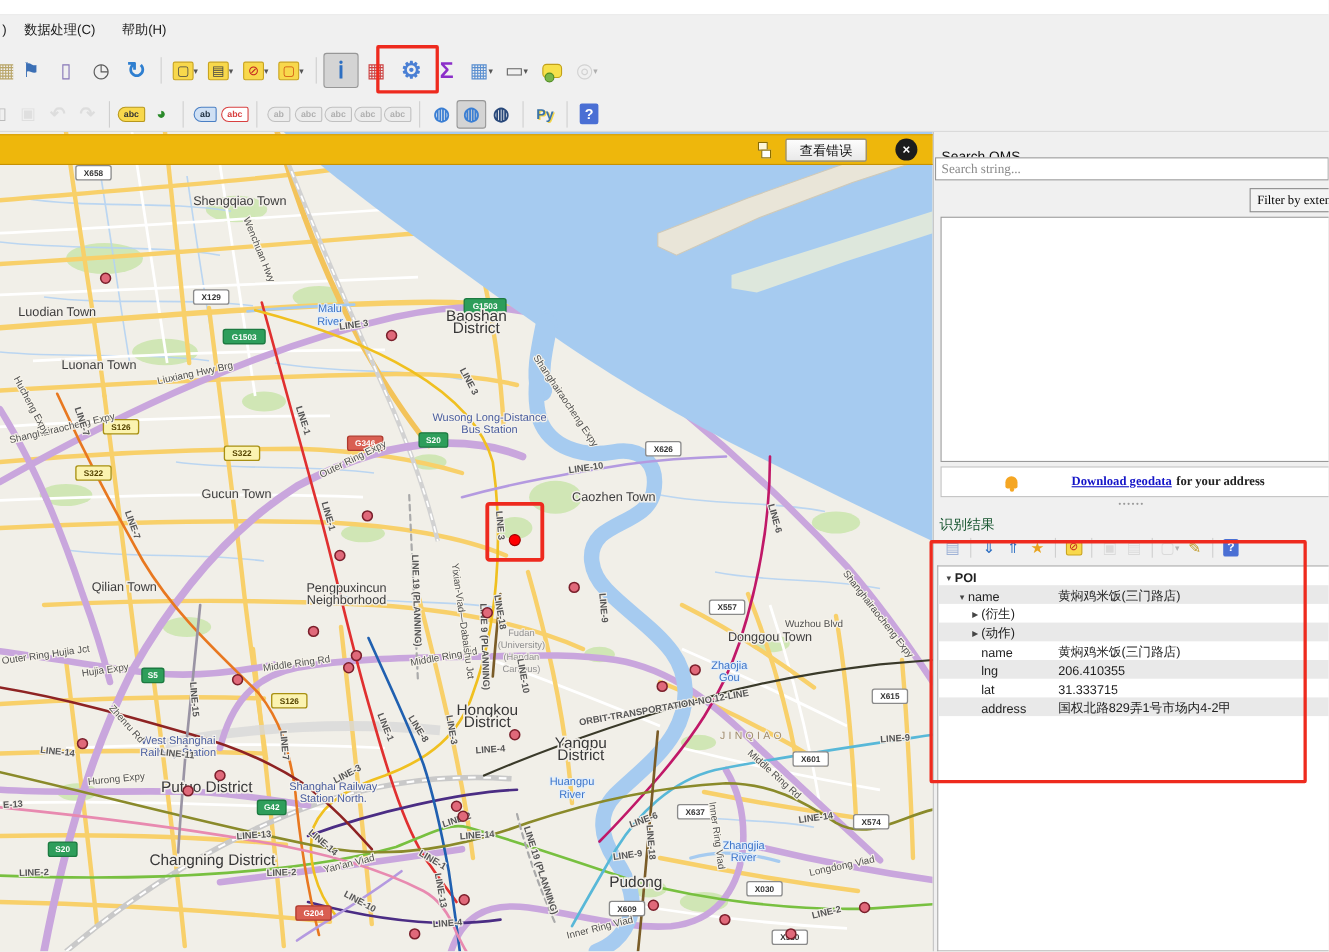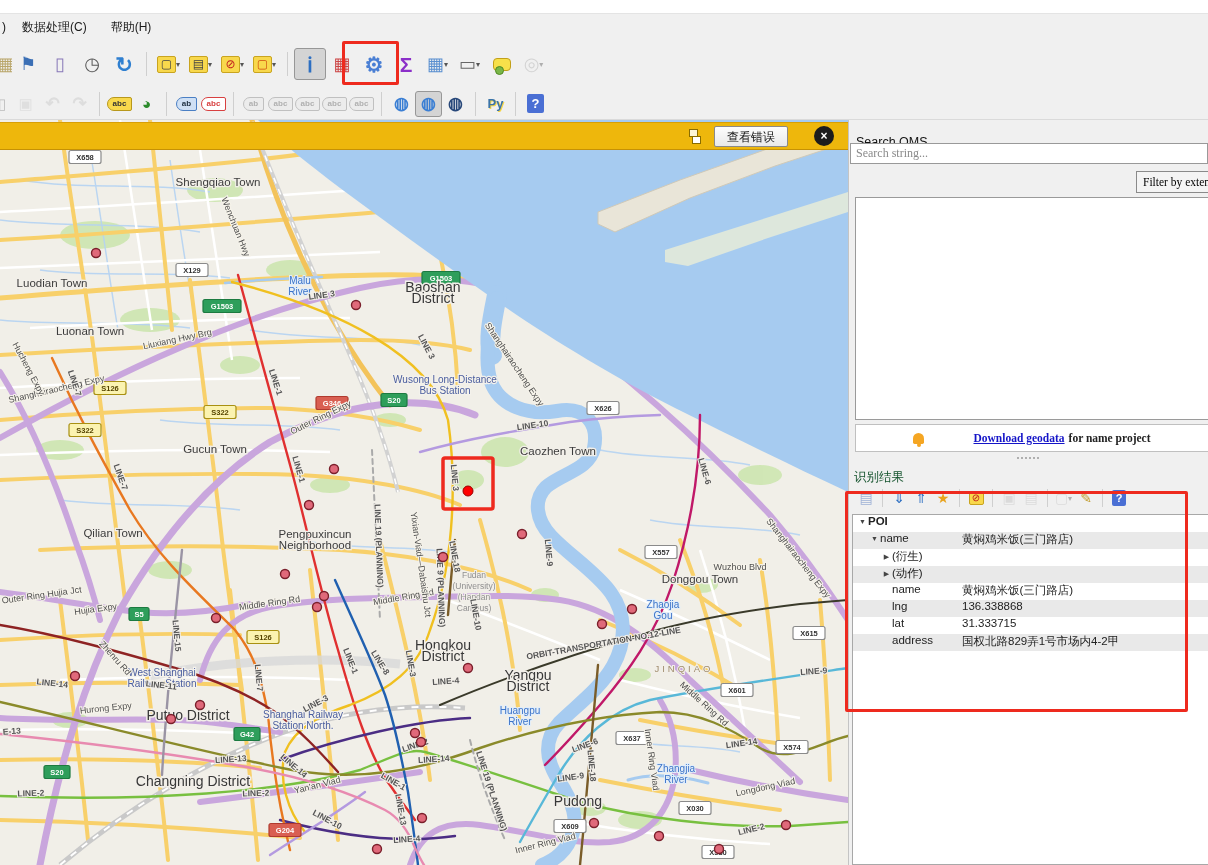--- a/index.html
+++ b/index.html
@@ -75,21 +75,21 @@
   .itb { width:22px; height:22px; display:flex; align-items:center; justify-content:center; border-radius:2px; flex:0 0 auto; }
   .itb .g { font-size:14px; }
   .itb .g.boxed { width:15px; height:13px; font-size:10px; background:#f8d84c; border:1px solid #c9a41f; border-radius:2px; display:flex; align-items:center; justify-content:center; }
   .itb .g.help { width:14px; height:16px; font-size:11px; }
   .itb.dim { opacity:.4; }
 
   #ident-table { position:absolute; left:3px; top:394px; width:357px; height:351px; background:#fff; border:1px solid #a8a8a8; border-right:none; font-size:11.5px; }
   #it-head { display:flex; height:18px; background:#f4f4f4; border-bottom:1px solid #c4c4c4; align-items:center; }
   #it-head .c1 { width:106px; padding-left:6px; border-right:1px solid #d8d8d8; height:100%; display:flex; align-items:center; }
   #it-head .c2 { padding-left:3px; }
-  .trow { display:flex; height:17px; align-items:flex-start; }
+  .trow { display:flex; height:17px; align-items:flex-end; }
   .trow.shade { background:#e9e9e9; }
   .trow .lab { width:106px; display:flex; align-items:center; overflow:hidden; white-space:nowrap; }
   .trow .val { padding-left:3px; white-space:nowrap; overflow:hidden; }
   .trow .arr { font-size:7px; color:#444; width:11px; text-align:center; flex:0 0 auto; }
   .trow.b0 .lab { padding-left:4px; font-weight:bold; }
   .trow.b1 .lab { padding-left:16px; }
   .trow.b2 .lab { padding-left:28px; }
   .trow.noarr .lab { padding-left:39px; }
 
   .redbox { position:absolute; border:3px solid #ee2a1e; border-radius:2px; z-index:50; pointer-events:none; }
@@ -597,21 +597,21 @@
 </div>
 
 <div id="rpanel">
   <div id="qms-title">Search QMS</div>
   <input id="qms-input" type="text" placeholder="Search string..." style="">
   <button id="qms-filter">Filter by extent</button>
   <div id="qms-list"></div>
   <div id="qms-notice">
     <span class="bell"></span>
     <a id="qms-link" href="#">Download geodata</a>
-    <span> for name project</span>
+    <span> for your address</span>
   </div>
   <div id="splitter">
       <i></i>
       <i></i>
       <i></i>
       <i></i>
       <i></i>
       <i></i>
     </div>
   <div id="ident-title">识别结果</div>
@@ -686,21 +686,21 @@
         <div class="trow b2 noarr">
           <span class="lab">
             <span>name</span>
           </span>
           <span class="val">黄焖鸡米饭(三门路店)</span>
         </div>
         <div class="trow b2 shade noarr">
           <span class="lab">
             <span>lng</span>
           </span>
-          <span class="val">136.338868</span>
+          <span class="val">206.410355</span>
         </div>
         <div class="trow b2 noarr">
           <span class="lab">
             <span>lat</span>
           </span>
           <span class="val">31.333715</span>
         </div>
         <div class="trow b2 shade noarr">
           <span class="lab">
             <span>address</span>

